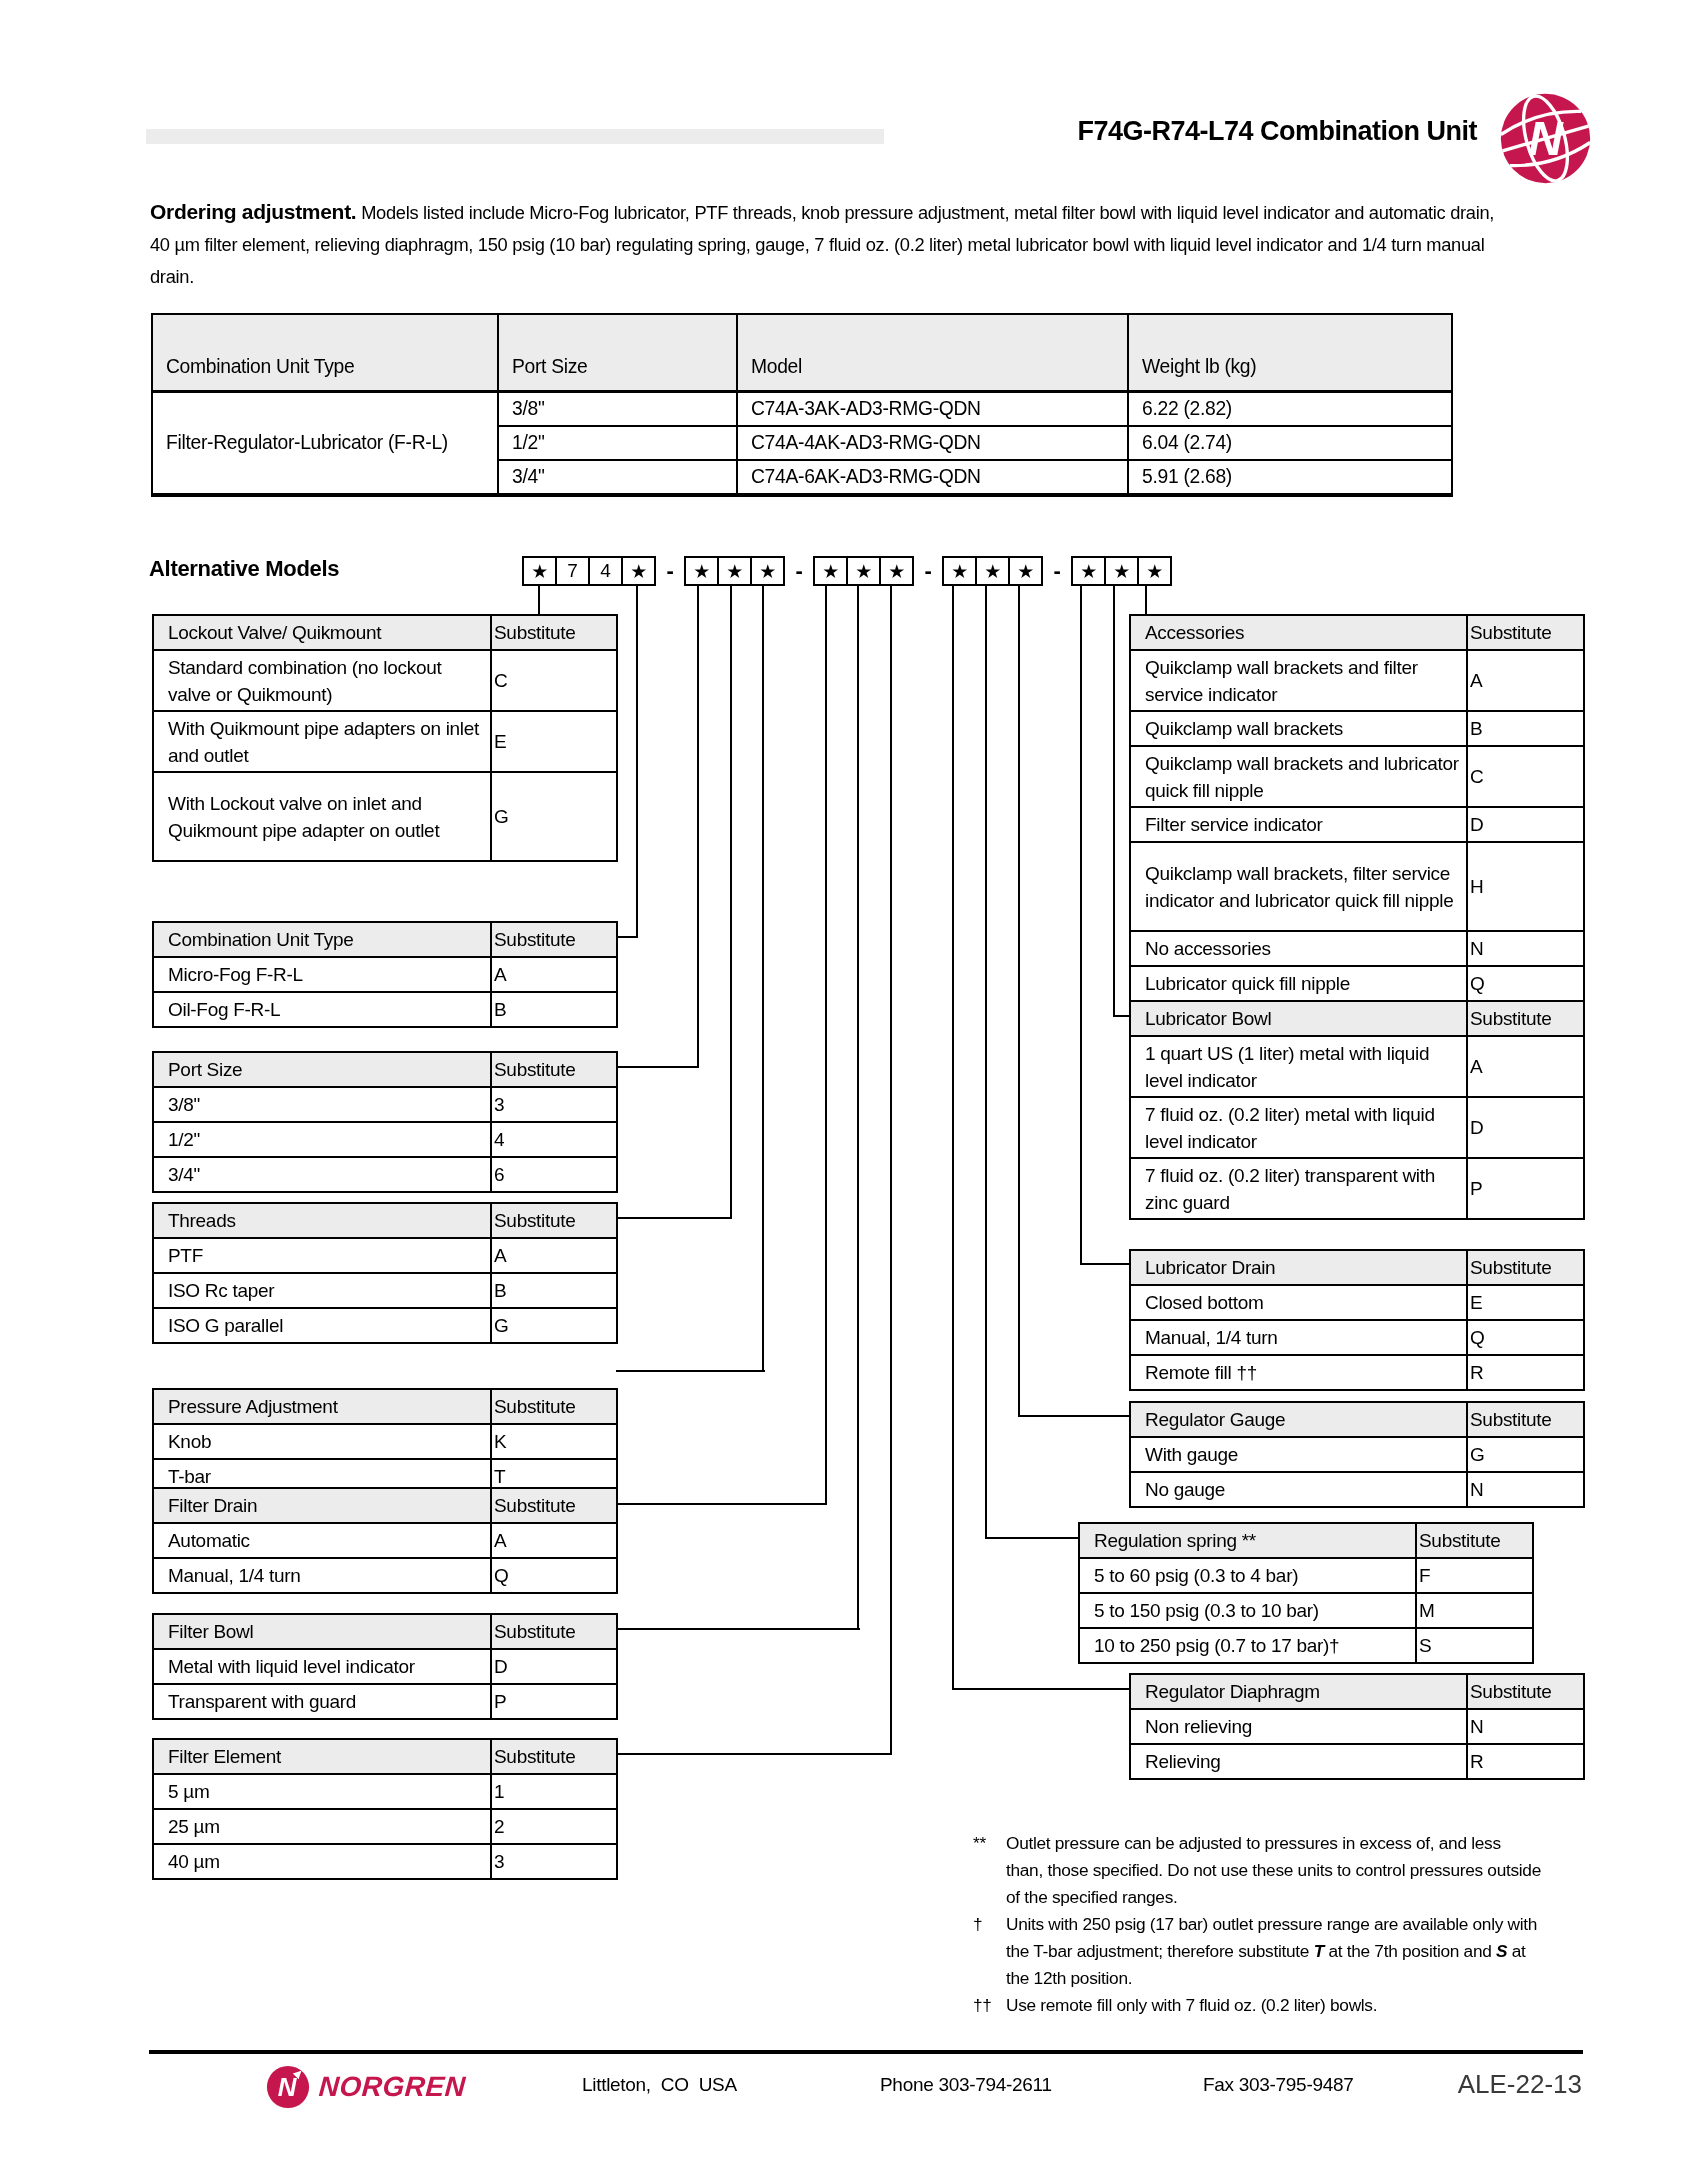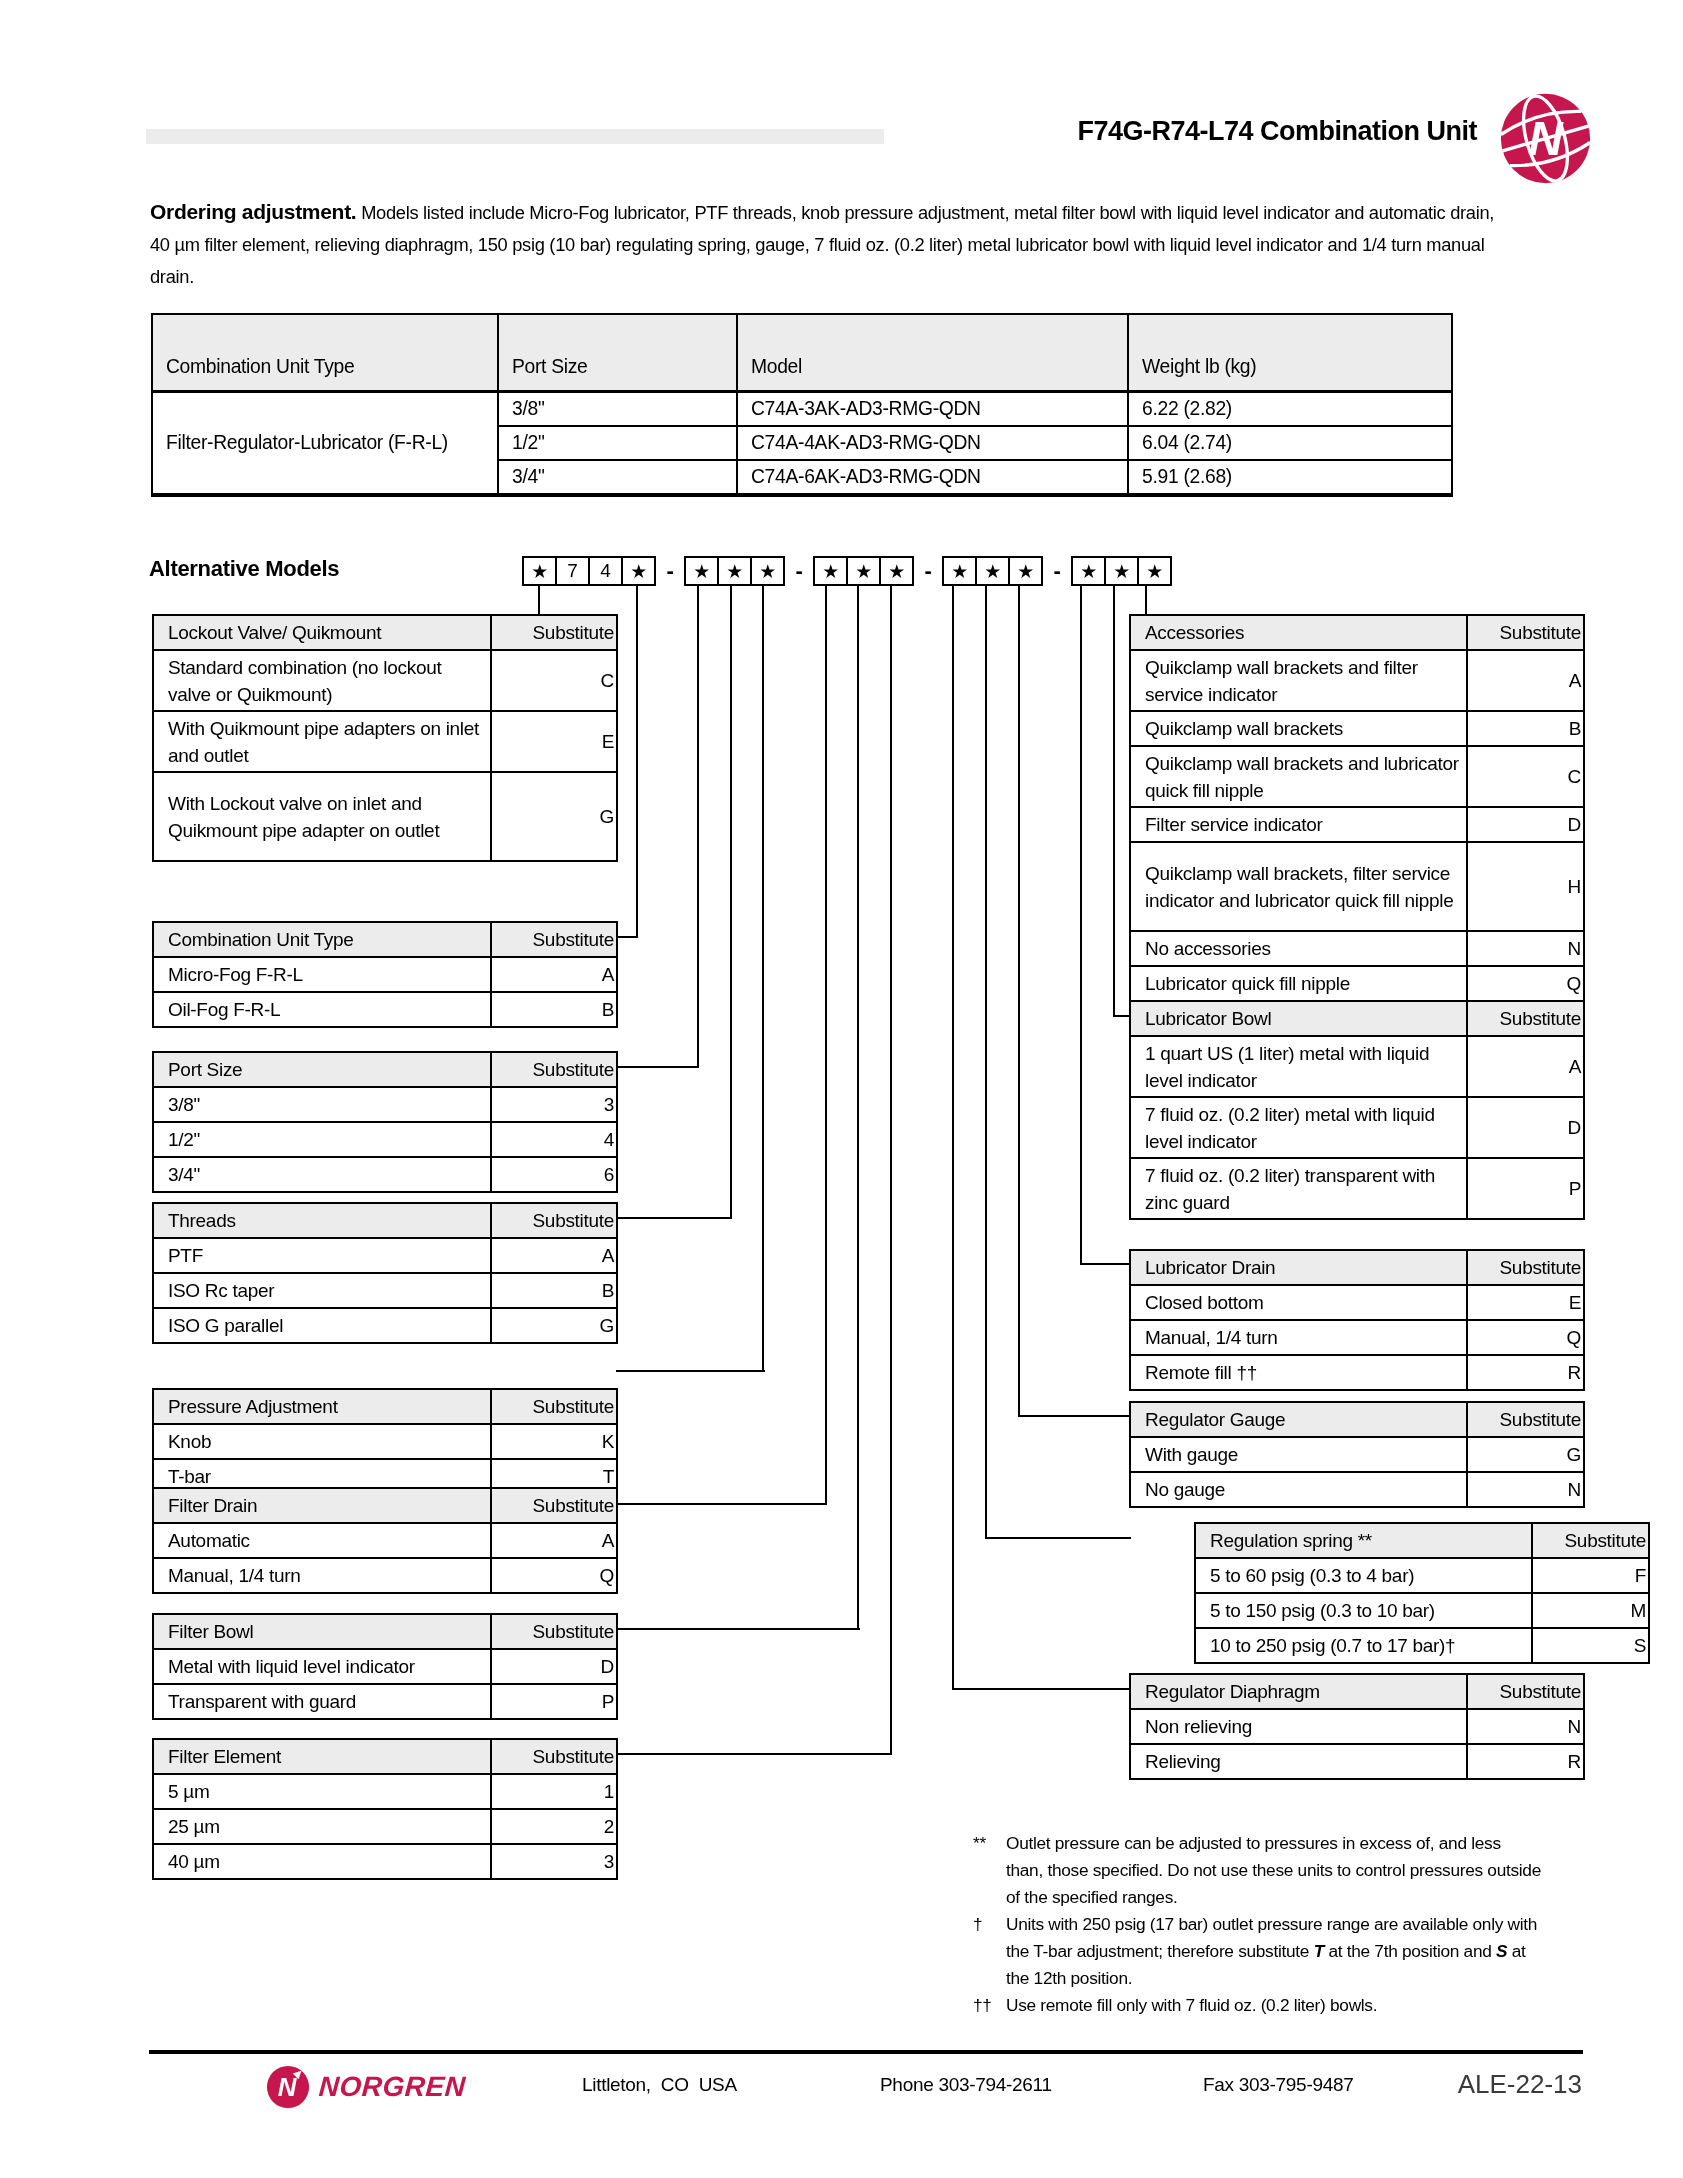--- a/index.html
+++ b/index.html
@@ -40,21 +40,21 @@
   .cline{position:absolute;background:#000;}
 
   
   .opt{position:absolute;}
   table.ot{border-collapse:collapse;table-layout:fixed;background:#fff;border:2px solid #000;}
   .opt-left table.ot{width:463px;}
   .opt-right table.ot{width:453px;}
   table.ot th, table.ot td{border:2px solid #000;font-weight:normal;font-size:19px;
         padding:1px 4px 1px 14px;text-align:left;line-height:27px;vertical-align:middle;}
   table.ot th{height:31px;background:#ececec;}
-  table.ot th.sub, table.ot td.code{text-align:right;padding:1px 2px;}
+  table.ot th.sub, table.ot td.code{text-align:left;padding:1px 2px;}
   tr.h1 td{height:31px;} tr.h2 td{height:57px;} tr.h3 td{height:85px;}
   .opt-left col.c-label{width:338px;} .opt-left col.c-sub{width:126px;}
   .opt-right col.c-label{width:337px;} .opt-right col.c-sub{width:117px;}
   td.code{vertical-align:top;padding-top:3px;}
   tr.h1 td.code{vertical-align:middle;padding-top:1px;}
 
   
   .footnotes{position:absolute;left:973px;top:1830px;width:569px;font-size:17.3px;line-height:27px;}
   .fn{display:flex;}
   .fn-m{width:33px;flex:0 0 auto;}
@@ -495,21 +495,21 @@
           <td class="code">G</td>
           </tr>
       <tr class="h1">
             <td>No gauge</td>
           <td class="code">N</td>
           </tr>
     </tbody>
       </table>
   </div>
 
-  <div class="opt opt-right" style="left:1194px;top:1522px;">
+  <div class="opt opt-right" style="left:1078px;top:1522px;">
     <table class="ot">
         <colgroup>
           <col class="c-label">
           <col class="c-sub">
         </colgroup>
       <tbody>
           <tr>
             <th>Regulation spring **</th>
           <th class="sub">Substitute</th>
           </tr>

